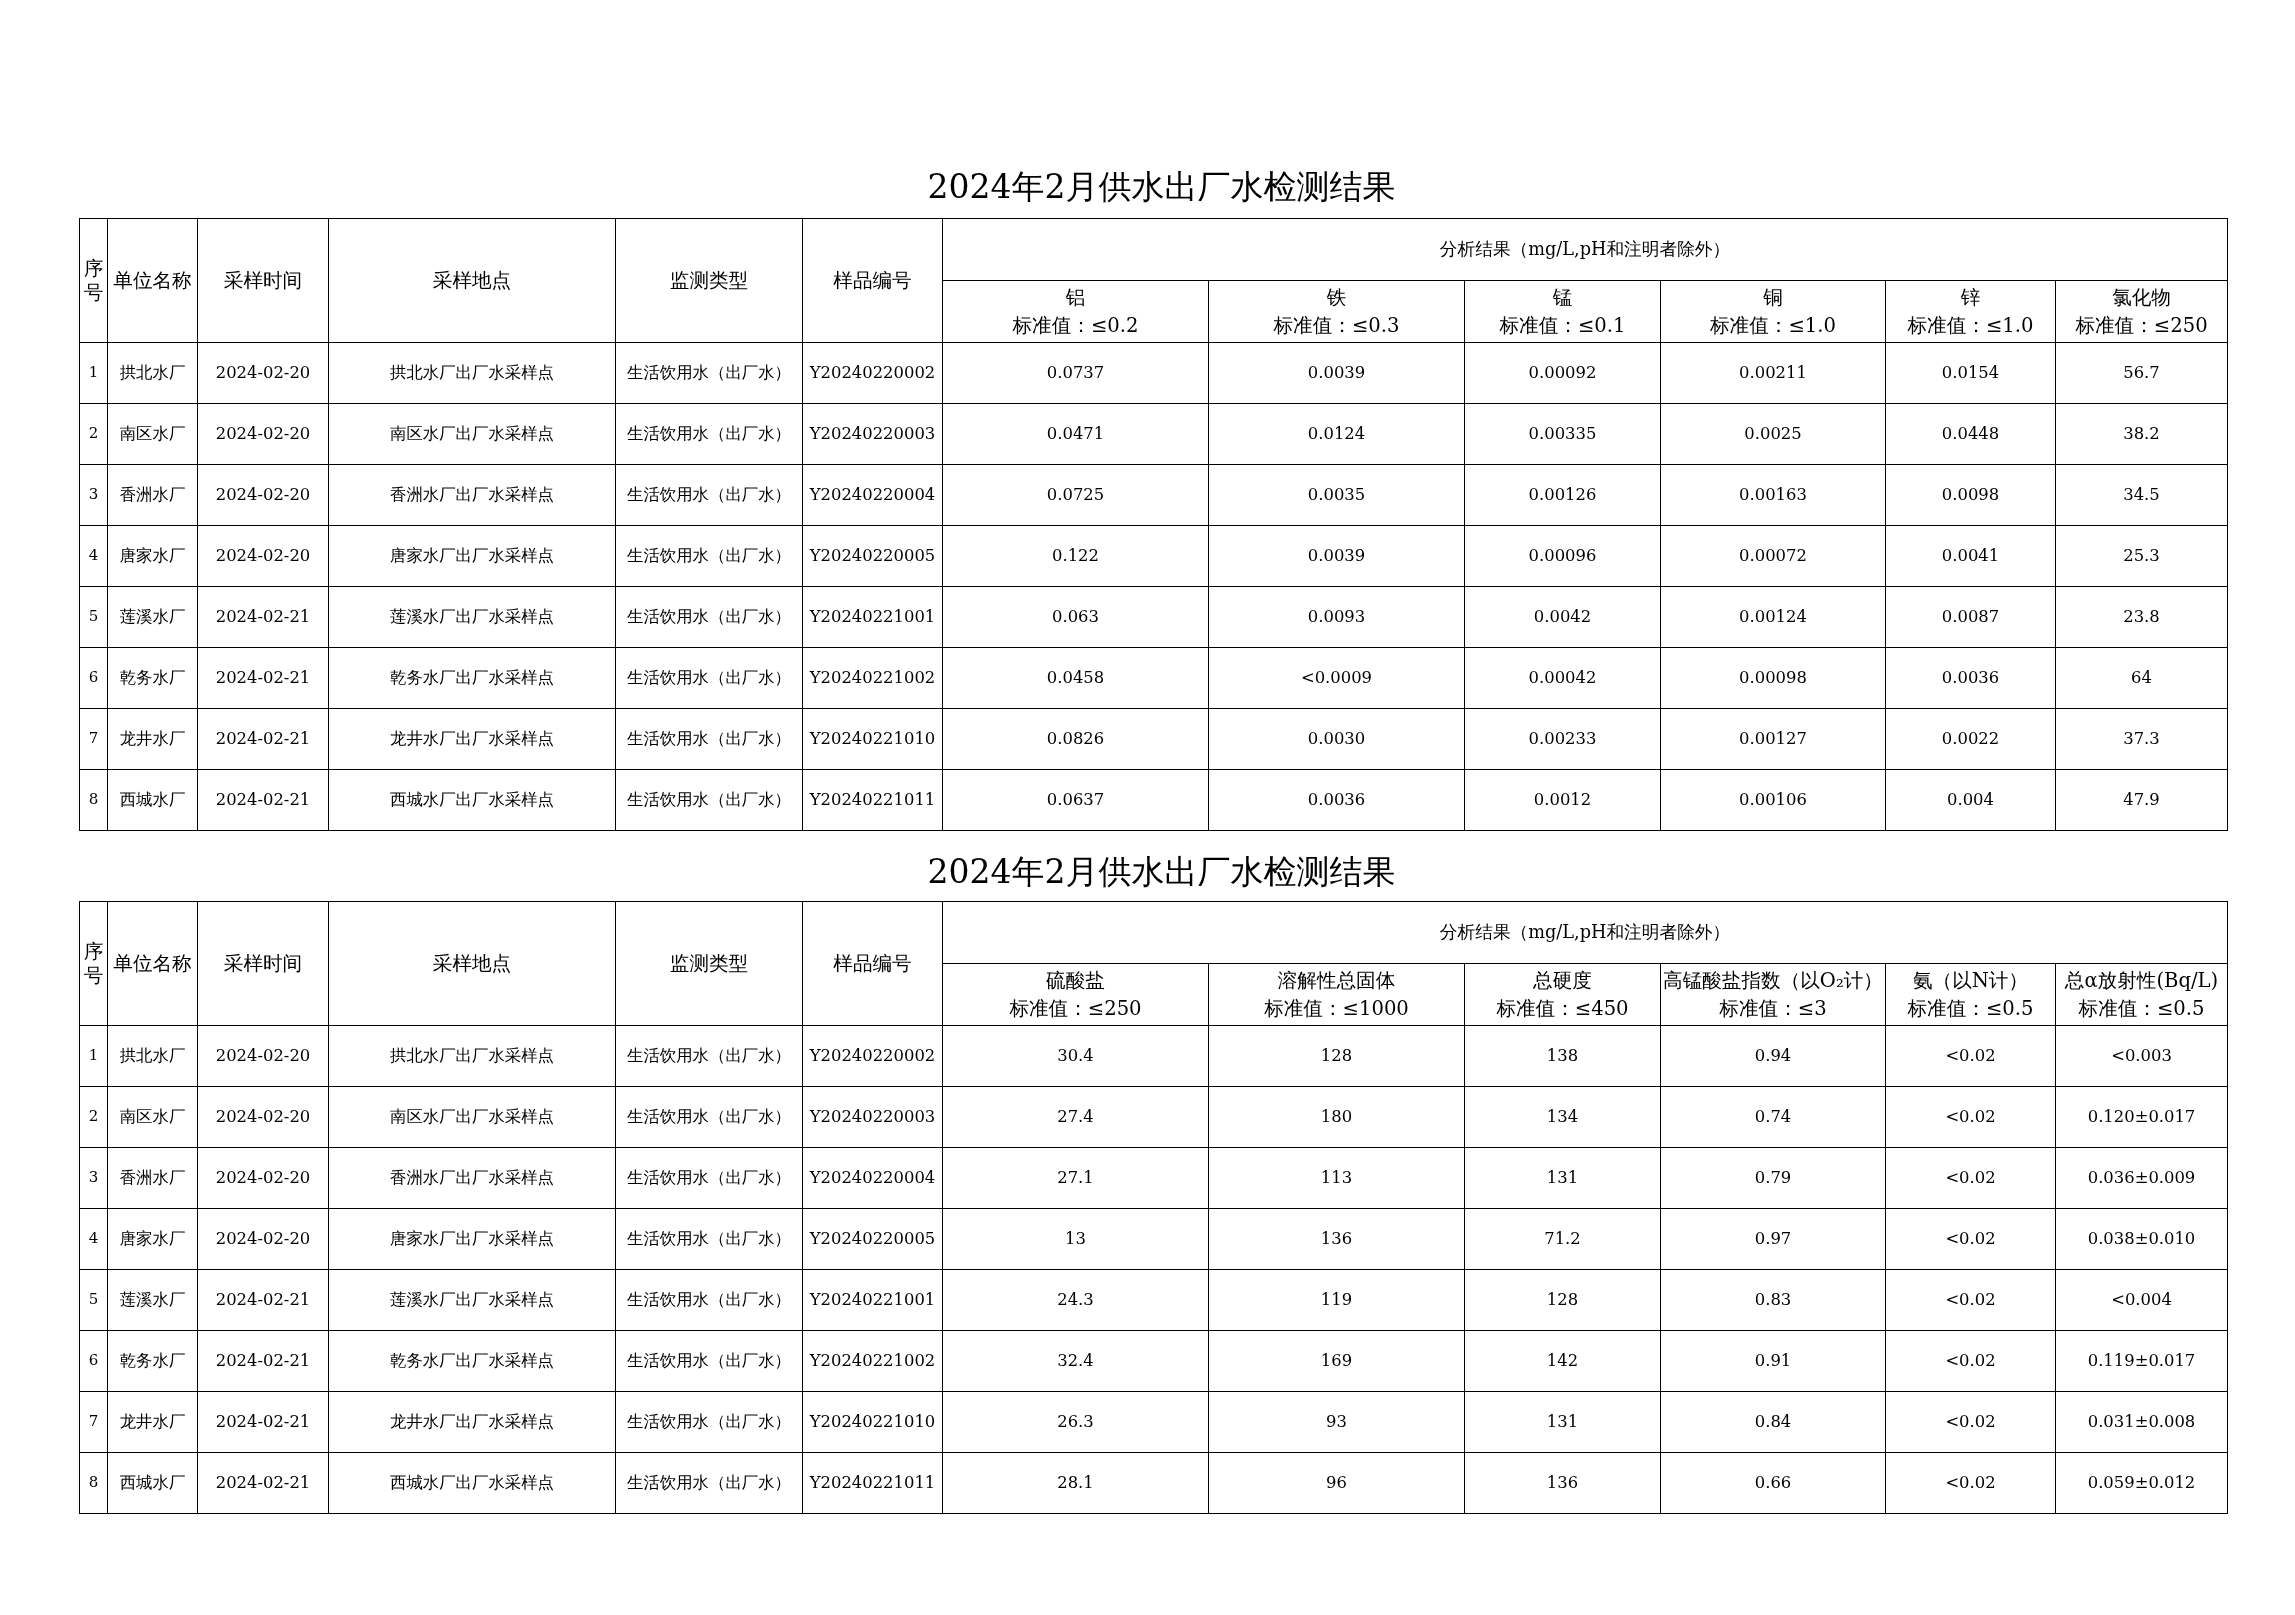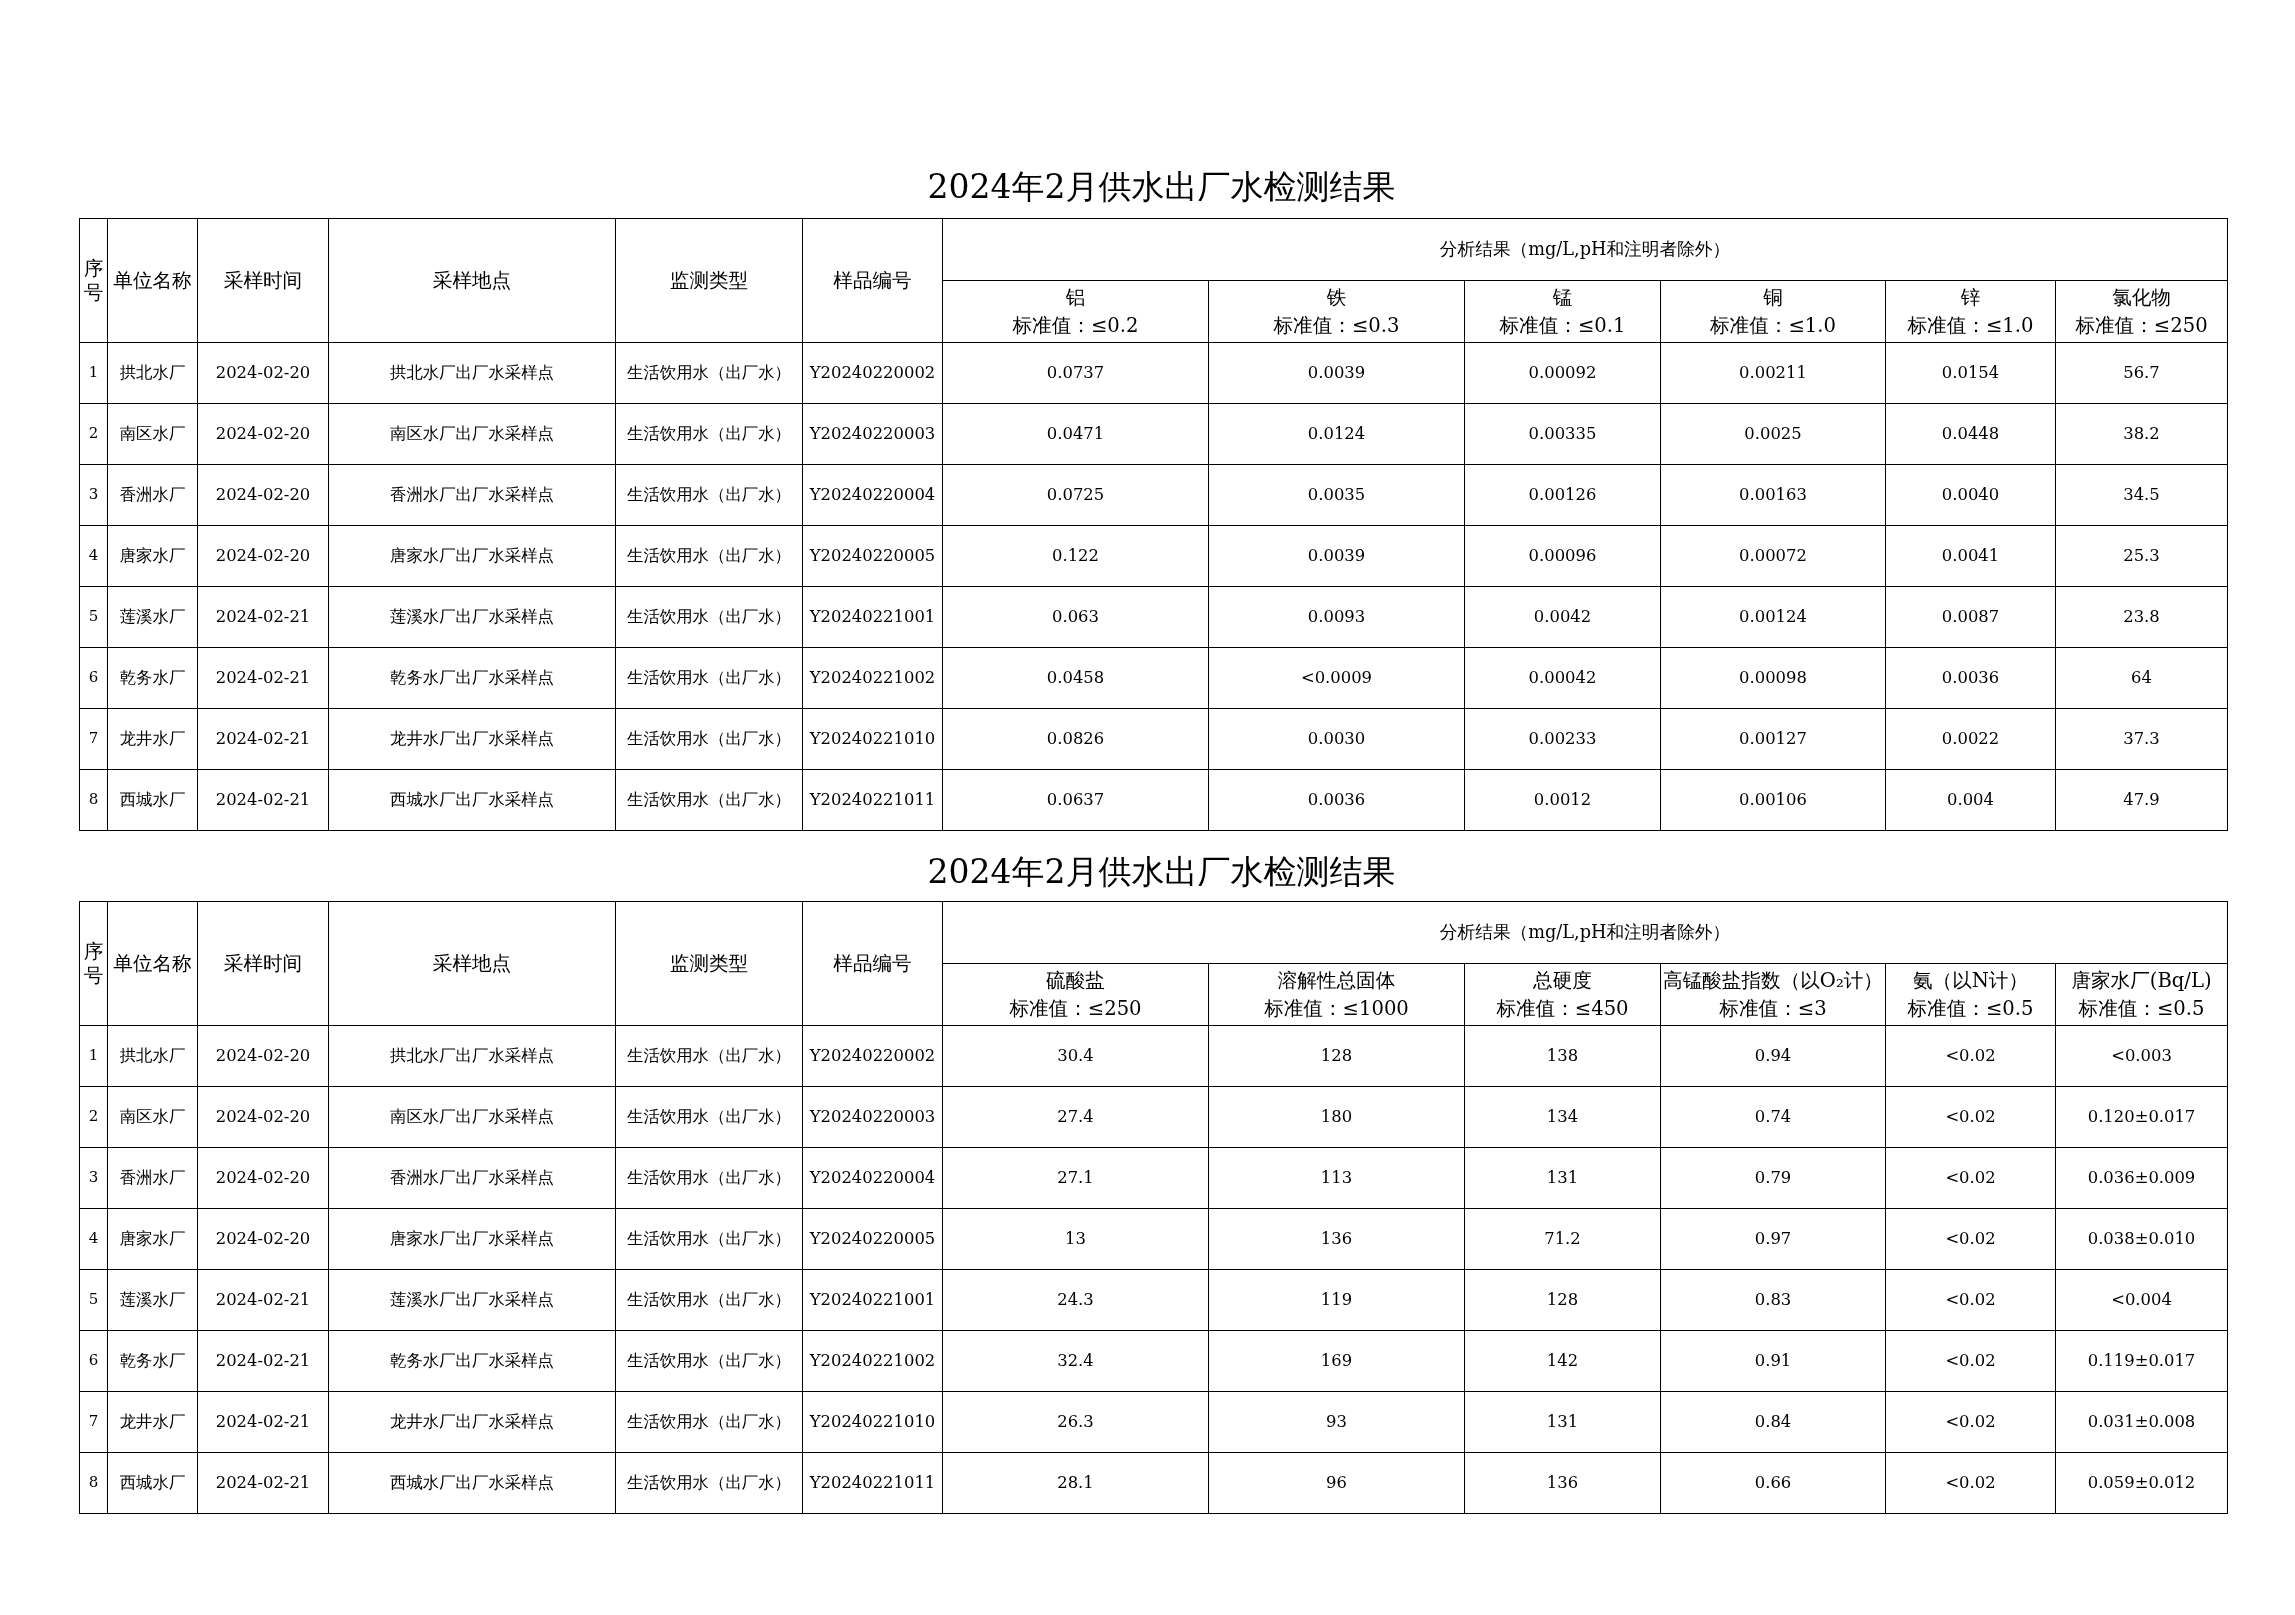--- a/index.html
+++ b/index.html
@@ -105,21 +105,21 @@
         <td class="small">3</td>
         <td>香洲水厂</td>
         <td>2024-02-20</td>
         <td>香洲水厂出厂水采样点</td>
         <td>生活饮用水（出厂水）</td>
         <td>Y20240220004</td>
         <td>0.0725</td>
         <td>0.0035</td>
         <td>0.00126</td>
         <td>0.00163</td>
-        <td>0.0040</td>
+        <td>0.0098</td>
         <td>34.5</td>
       </tr>
       <tr class="row">
         <td class="small">4</td>
         <td>唐家水厂</td>
         <td>2024-02-20</td>
         <td>唐家水厂出厂水采样点</td>
         <td>生活饮用水（出厂水）</td>
         <td>Y20240220005</td>
         <td>0.122</td>
@@ -229,21 +229,21 @@
         </th>
       <th>
           <div>高锰酸盐指数（以O₂计）</div>
           <div>标准值：≤3</div>
         </th>
       <th>
           <div>氨（以N计）</div>
           <div>标准值：≤0.5</div>
         </th>
       <th>
-          <div>唐家水厂(Bq/L)</div>
+          <div>总α放射性(Bq/L)</div>
           <div>标准值：≤0.5</div>
         </th>
     </tr>
   </thead>
   <tbody>
       <tr class="row">
         <td class="small">1</td>
         <td>拱北水厂</td>
         <td>2024-02-20</td>
         <td>拱北水厂出厂水采样点</td>

